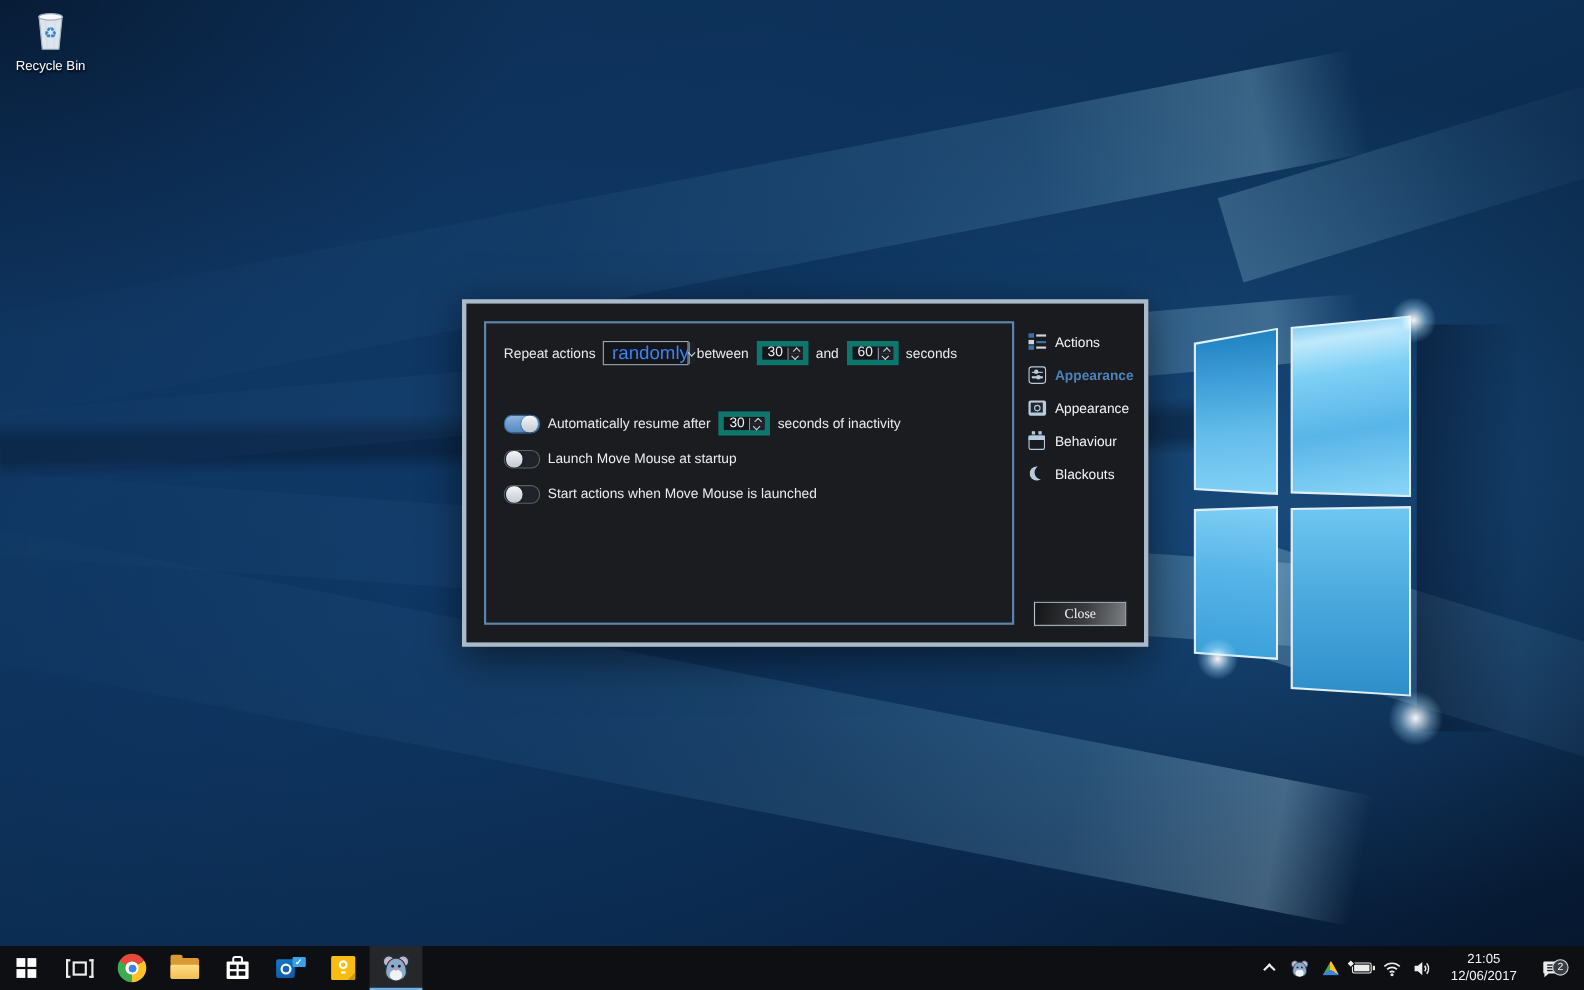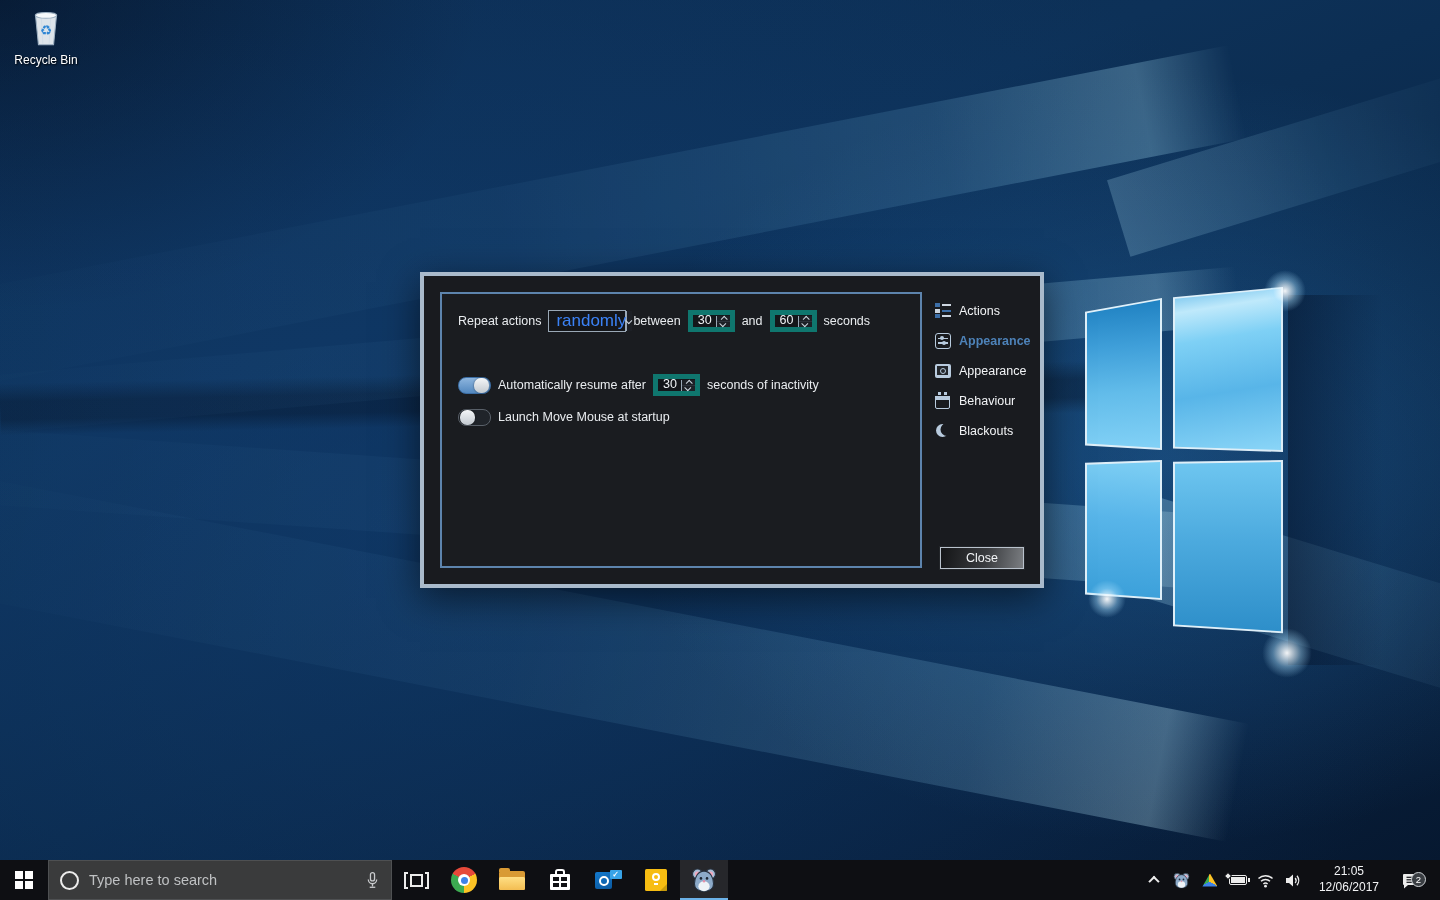--- a/index.html
+++ b/index.html
@@ -105,21 +105,21 @@
   .ic-image::after{content:"";position:absolute;left:5px;top:4px;width:4px;height:4px;border:1.5px solid #b8cbde;border-radius:50%}
   
   .ic-cal{width:15px;height:13px;border:1.5px solid #b8cbde;border-radius:2px;position:relative;margin-top:3px}
   .ic-cal::before{content:"";position:absolute;left:-1px;right:-1px;top:-1px;height:4px;background:#b8cbde}
   .ic-cal::after{content:"";position:absolute;top:-5px;left:2px;width:3px;height:3px;background:#b8cbde;box-shadow:6px 0 0 #b8cbde}
   
   .ic-moon{width:13px;height:13px;border-radius:50%;box-shadow:inset 4.5px -1px 0 0 #b8cbde}
 
   .close-btn{position:absolute;left:516px;top:271px;width:84px;height:22px;
     background:linear-gradient(100deg,#141517 0%,#3a3c3f 55%,#7b7e82 100%);
-    border:1px solid #b9c2cc;outline:1px solid #23262a;color:#f2f4f6;font-size:12.5px;font-family:Liberation Sans, sans-serif;cursor:pointer}
+    border:1px solid #b9c2cc;outline:1px solid #23262a;color:#f2f4f6;font-size:12.5px;font-family:Liberation Serif, serif;cursor:pointer}
 
   
   .taskbar{position:absolute;left:0;bottom:0;width:1440px;height:40px;background:#0e0f13;display:flex;align-items:stretch;z-index:5}
   .tb-btn{width:48px;display:flex;align-items:center;justify-content:center;position:relative;cursor:pointer}
   .tb-btn.active{background:rgba(255,255,255,.10)}
   .tb-btn.active::after{content:"";position:absolute;left:0;right:0;bottom:0;height:2px;background:#6cb2e8}
   .start-logo{display:grid;grid-template-columns:8px 8px;grid-template-rows:8px 8px;gap:1.5px}
   .start-logo i{background:#fff}
   .searchbox{width:344px;background:#3a3b3c;border:1px solid #4e5052;display:flex;align-items:center;position:relative;cursor:text}
   .cortana-ring{width:19px;height:19px;border:2.5px solid #ececec;border-radius:50%;margin:0 10px 0 11px;flex:0 0 auto}
@@ -286,20 +286,26 @@
       <span>seconds of inactivity</span>
     </div>
 
     <div class="row r4">
       <span class="toggle off">
           <span class="knob"></span>
         </span>
       <span>Launch Move Mouse at startup</span>
     </div>
 
+    <div class="row r5">
+      <span class="toggle off">
+          <span class="knob"></span>
+        </span>
+      <span>Start actions when Move Mouse is launched</span>
+    </div>
   </div>
 
   <div class="sidebar">
     <div class="side-item">
       <span class="sicon">
         <span class="ic-actions">
           <span class="arow">
               <i class="sq"></i>
               <i class="ln"></i>
             </span>
@@ -350,30 +356,20 @@
 <div class="taskbar">
   <div class="tb-btn">
     <span class="start-logo">
         <i></i>
         <i></i>
         <i></i>
         <i></i>
       </span>
   </div>
 
-  <div class="searchbox">
-    <span class="cortana-ring"></span>
-    <input class="search-input" type="text" placeholder="Type here to search" style="">
-    <svg class="mic" width="13" height="19" viewBox="0 0 14 19">
-      <rect x="4.8" y="1" width="4.4" height="9" rx="2.2" fill="none" stroke="#c9cbcd" stroke-width="1.4"></rect>
-      <path d="M2.5,8.5 a4.5,4.5 0 0 0 9,0" fill="none" stroke="#c9cbcd" stroke-width="1.4"></path>
-      <line x1="7" y1="13" x2="7" y2="16" stroke="#c9cbcd" stroke-width="1.4"></line>
-      <line x1="4" y1="16.8" x2="10" y2="16.8" stroke="#c9cbcd" stroke-width="1.4"></line>
-    </svg>
-  </div>
 
   <div class="tb-btn">
     <span class="ic-taskview">
       <span class="br"></span>
         <span class="mid"></span>
         <span class="br r"></span>
     </span>
   </div>
 
   <div class="tb-btn">

